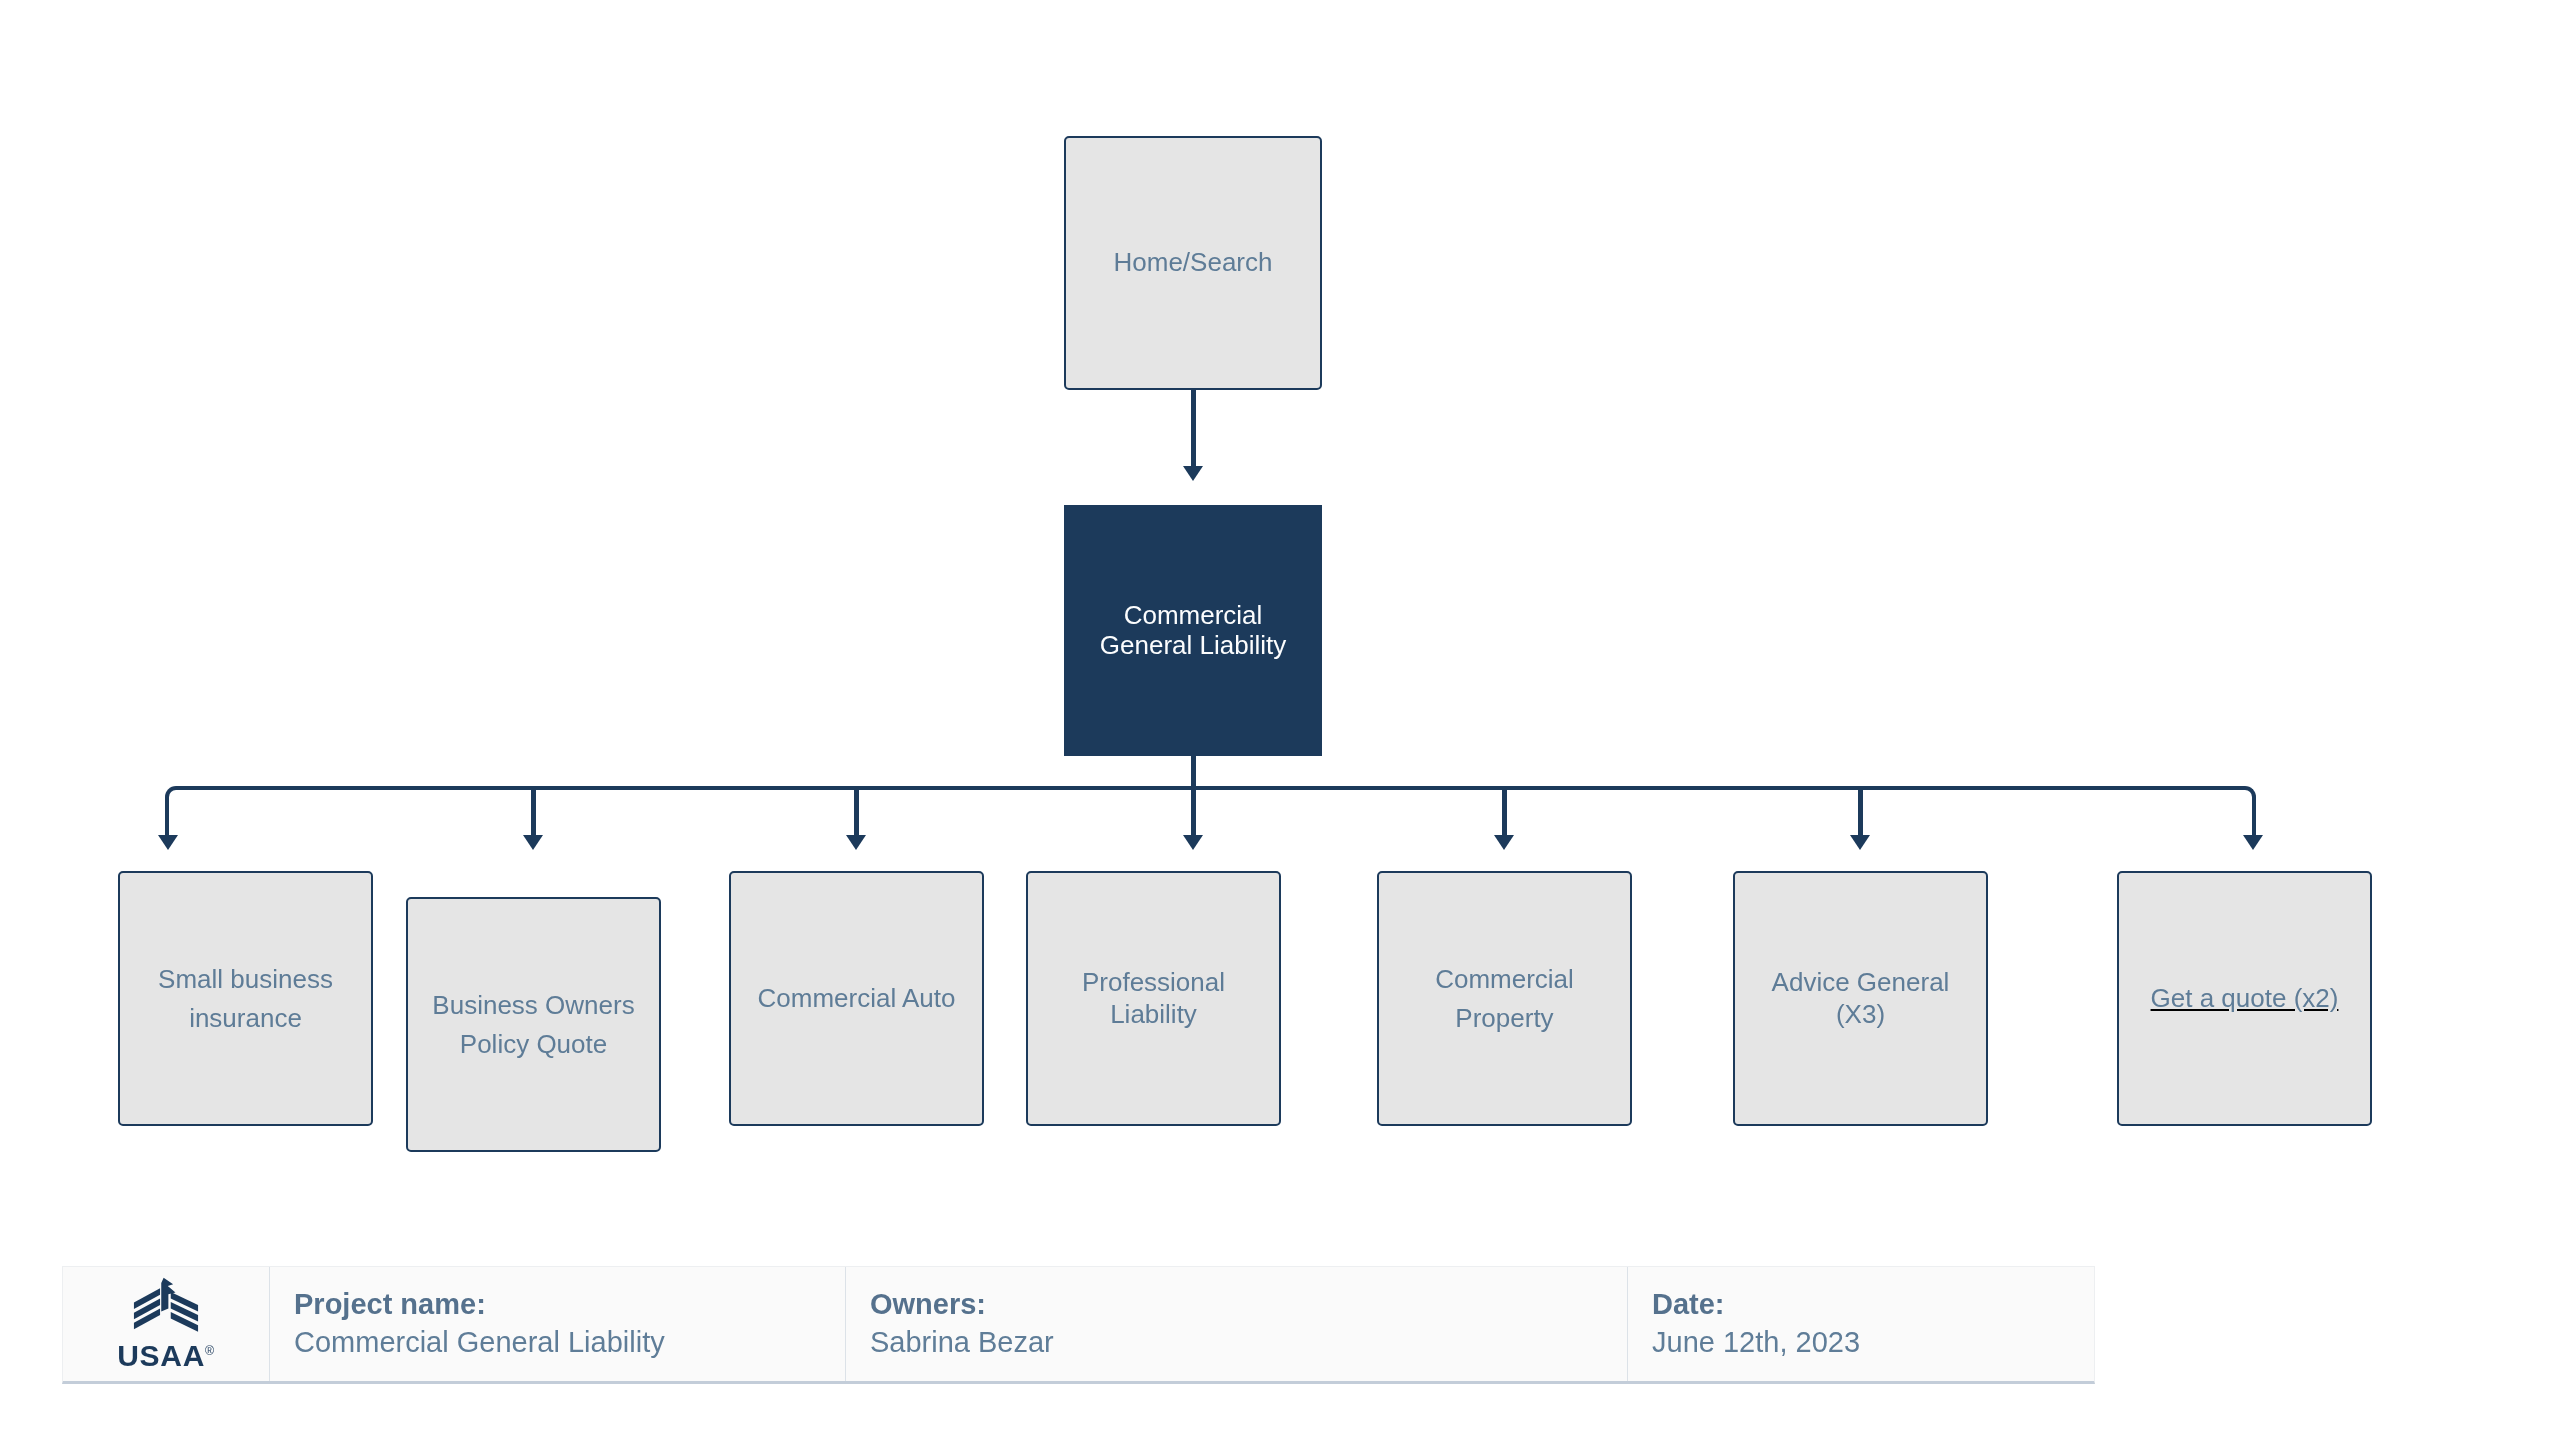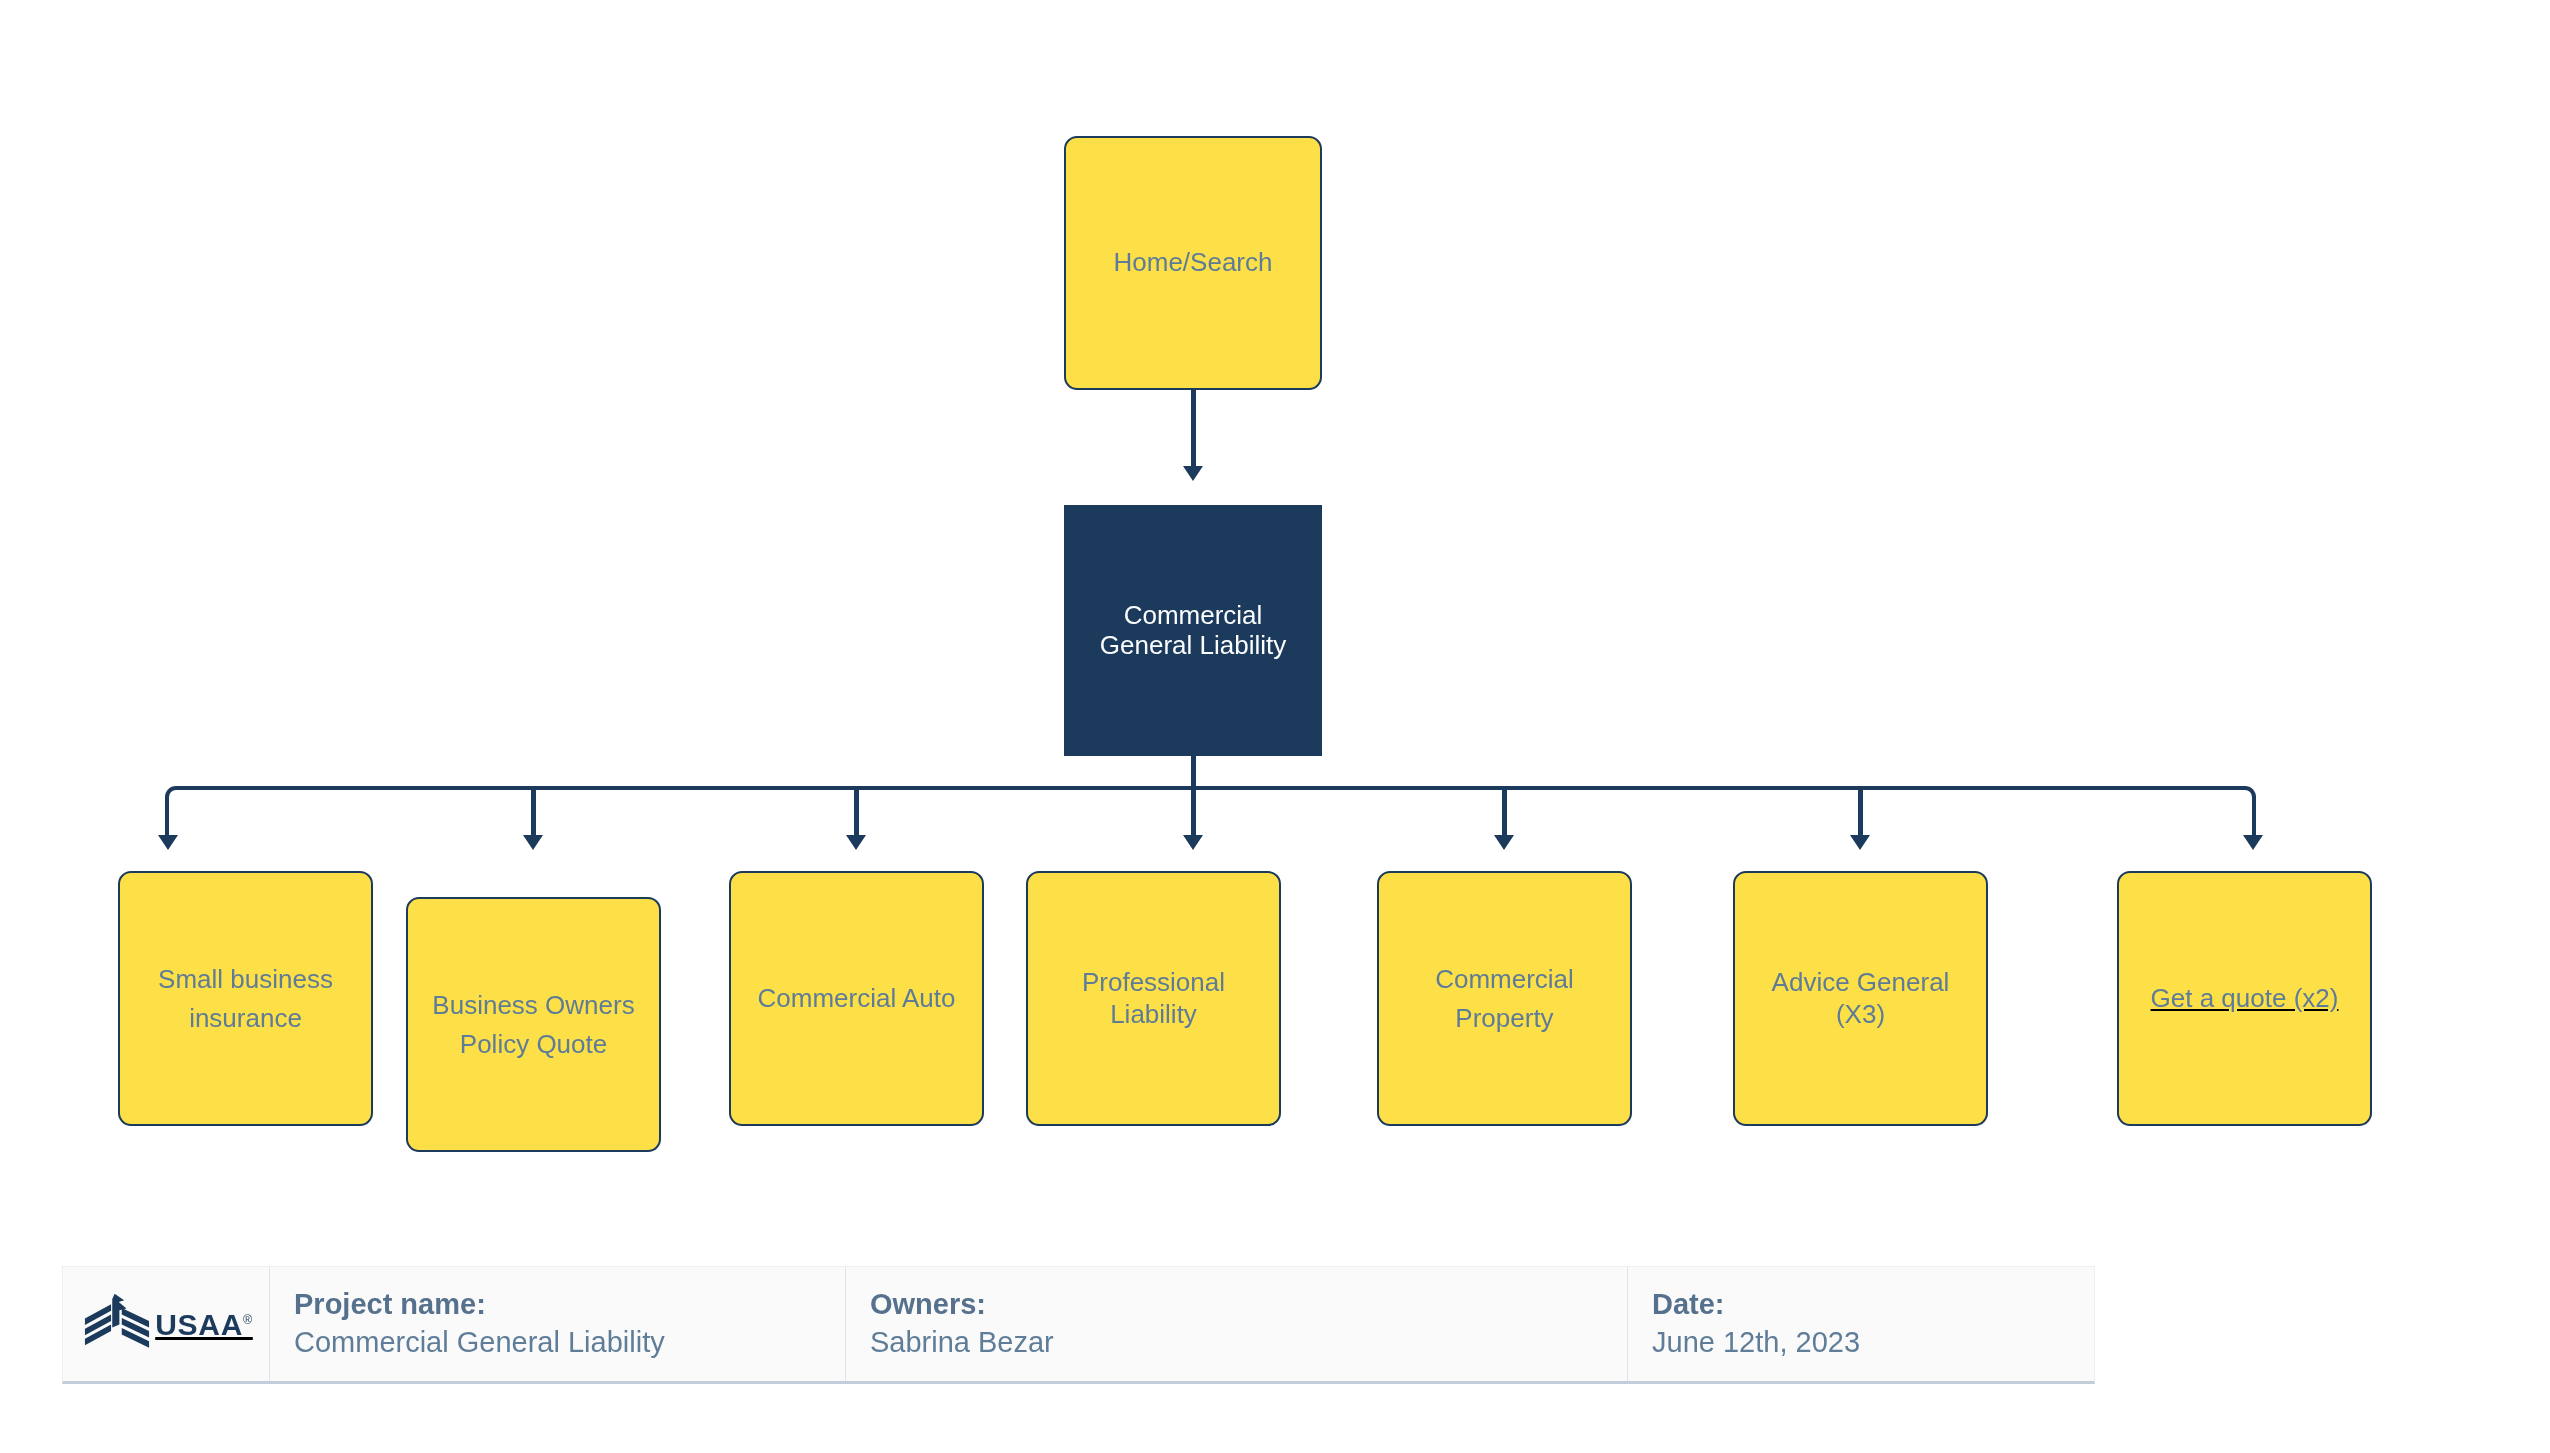--- a/index.html
+++ b/index.html
@@ -13,23 +13,23 @@
     width: 2550px;
     height: 1454px;
     background: var(--page-bg, #ffffff);
     overflow: hidden;
   }
 
   
   .node {
     position: absolute;
     box-sizing: border-box;
-    background: #fde047;
+    background: #e5e5e5;
     border: 2.7px solid var(--navy, #1C3A5B);
-    border-radius: 13px;
+    border-radius: 5px;
     display: flex;
     align-items: center;
     justify-content: center;
     text-align: center;
   }
   .node-label {
     font-size: 26px;
     line-height: 1.5;
     color: var(--node-text, #5E7C97);
     white-space: pre-line;
@@ -109,21 +109,21 @@
     font-size: 29px;
     font-weight: bold;
     color: var(--footer-label, #55718D);
     line-height: 1.1;
   }
   .f-value {
     font-size: 29px;
     color: var(--footer-value, #5F7D98);
     line-height: 1.1;
   }
-  .brand { display: flex; flex-direction: row; align-items: center; text-decoration: underline; }
+  .brand { display: flex; flex-direction: column; align-items: center; }
   .brand svg { display: block; }
   .brand-name {
     font-size: 30px;
     font-weight: bold;
     color: var(--navy, #1C3A5B);
     letter-spacing: 0.7px;
     line-height: 1;
     margin-top: 1.4px;
   }
   .brand-name .reg {

